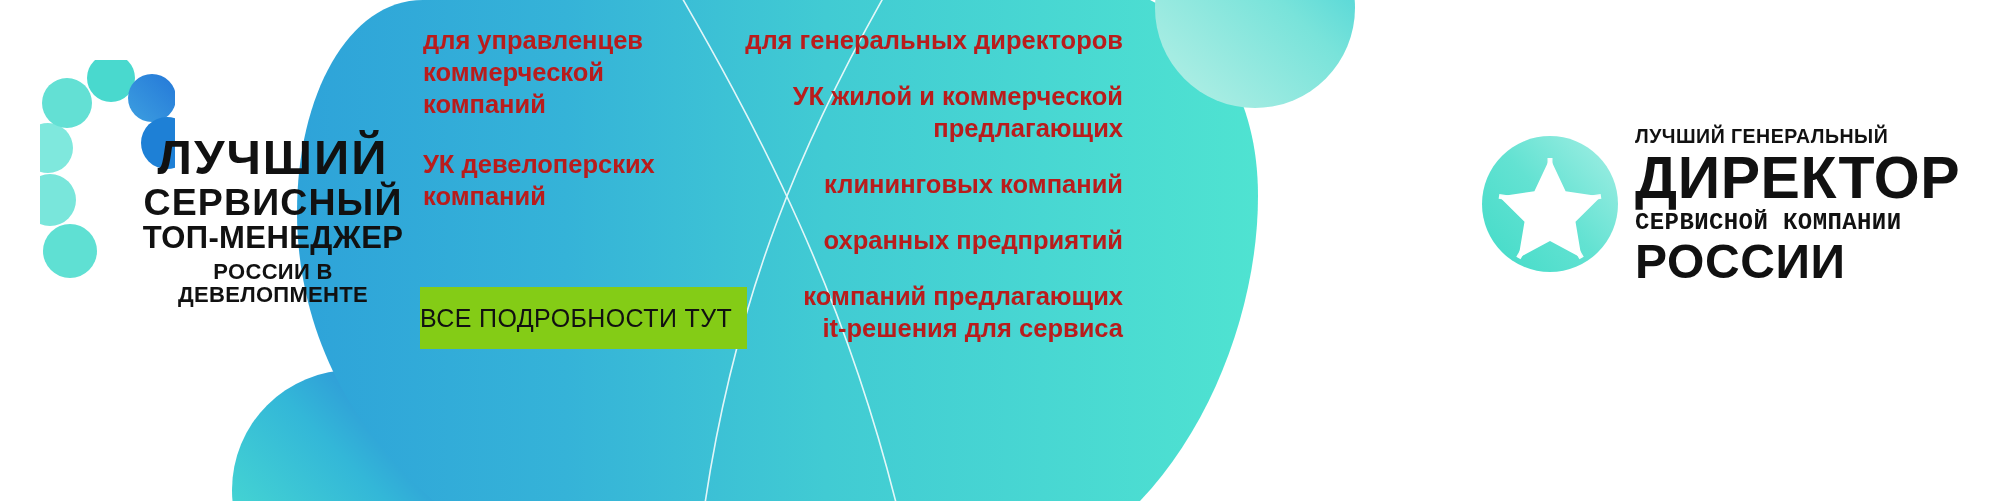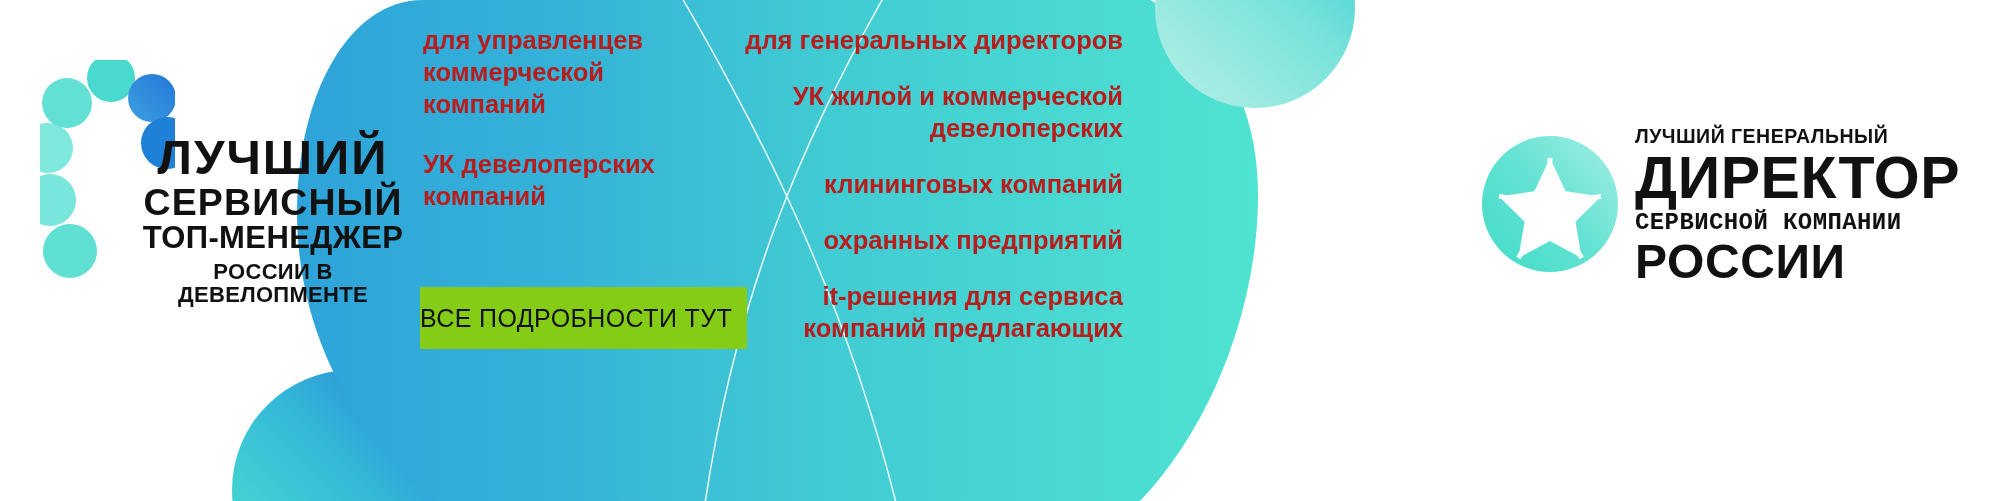--- a/index.html
+++ b/index.html
@@ -198,31 +198,31 @@
     <p>УК девелоперских</p>
     <p>компаний</p>
   </div>
 
   <div class="col col-right">
     <div class="grp">
       <p>для генеральных директоров</p>
     </div>
     <div class="grp">
       <p>УК жилой и коммерческой</p>
-      <p>девелоперских</p>
+      <p>предлагающих</p>
     </div>
     <div class="grp">
       <p>клининговых компаний</p>
     </div>
     <div class="grp">
       <p>охранных предприятий</p>
     </div>
     <div class="grp">
+      <p>компаний предлагающих</p>
       <p>it-решения для сервиса</p>
-      <p>компаний предлагающих</p>
     </div>
   </div>
 
   <div class="cta">
     <span>ВСЕ ПОДРОБНОСТИ ТУТ</span>
   </div>
 
   <div class="right-logo">
     <svg class="star-svg" viewBox="0 0 140 140">
       <circle cx="70" cy="70" r="68" fill="url(#gStar)"></circle>

